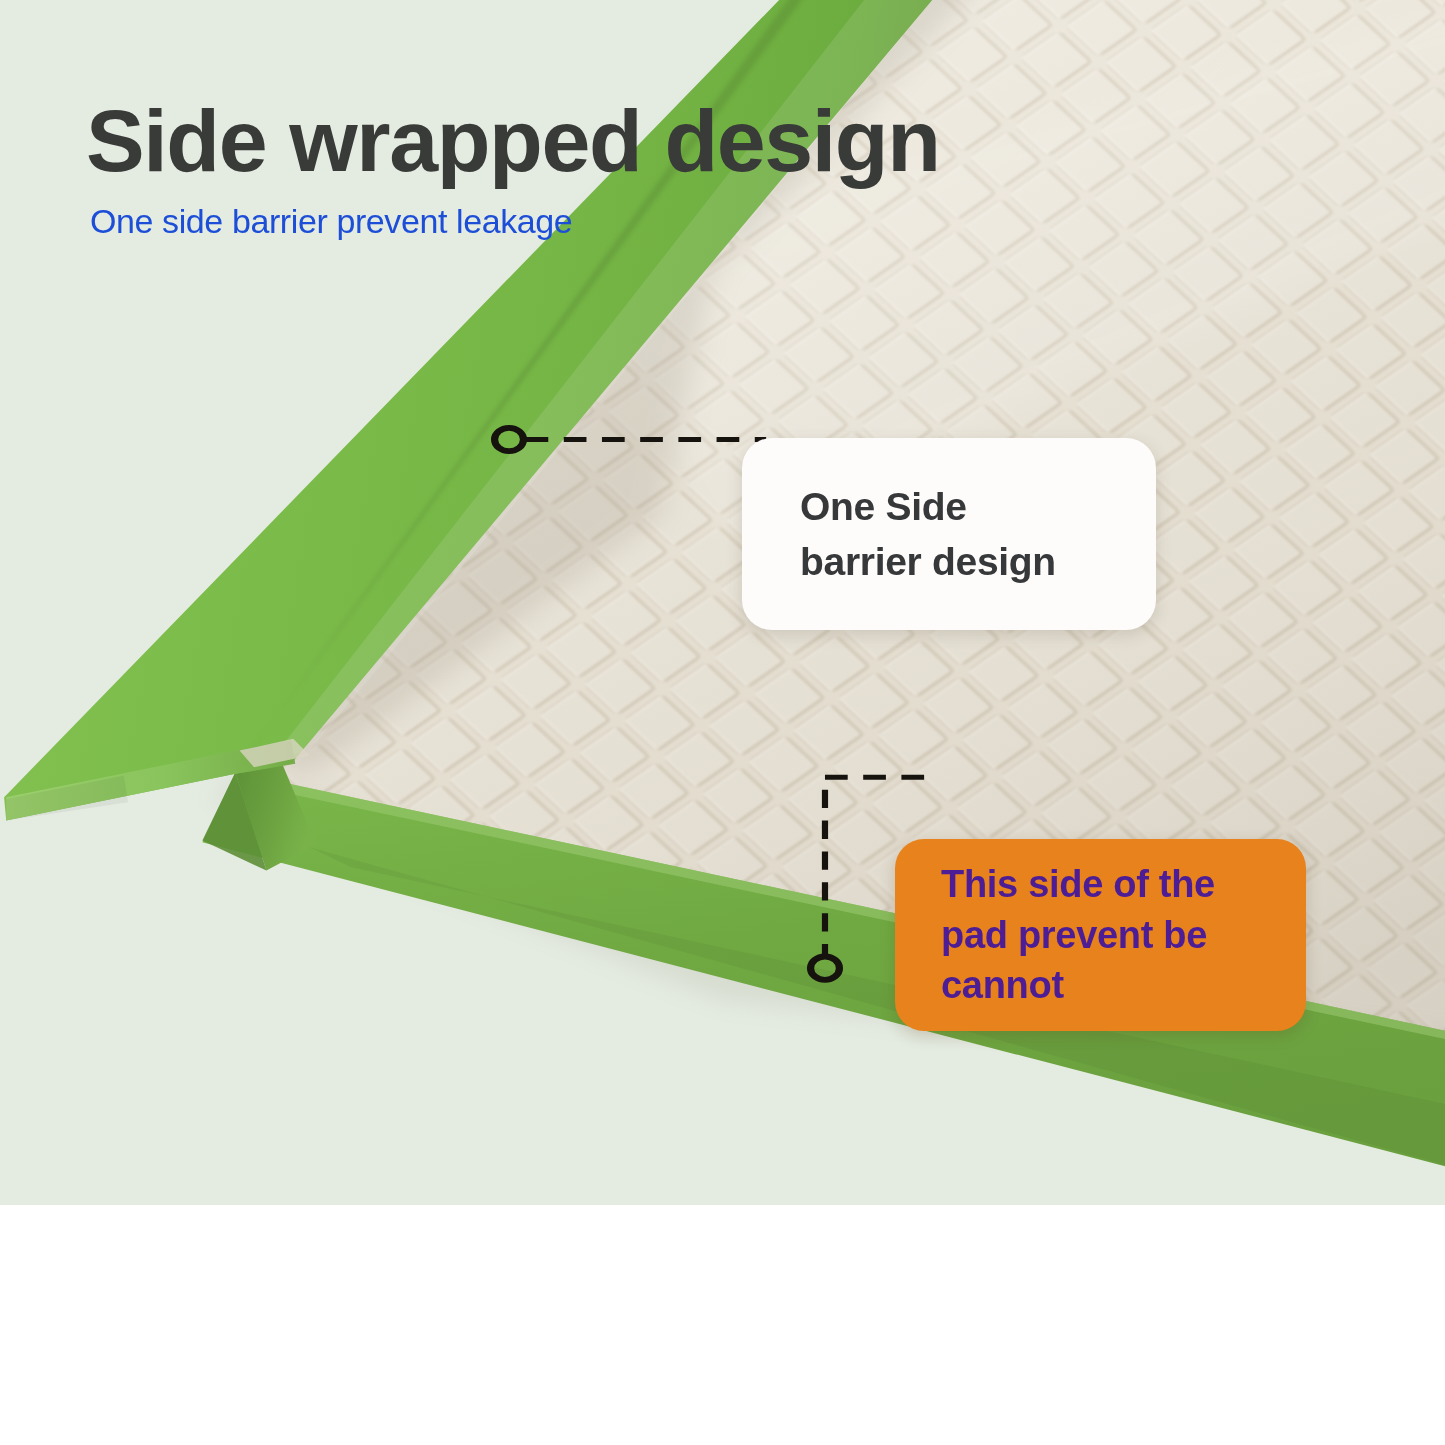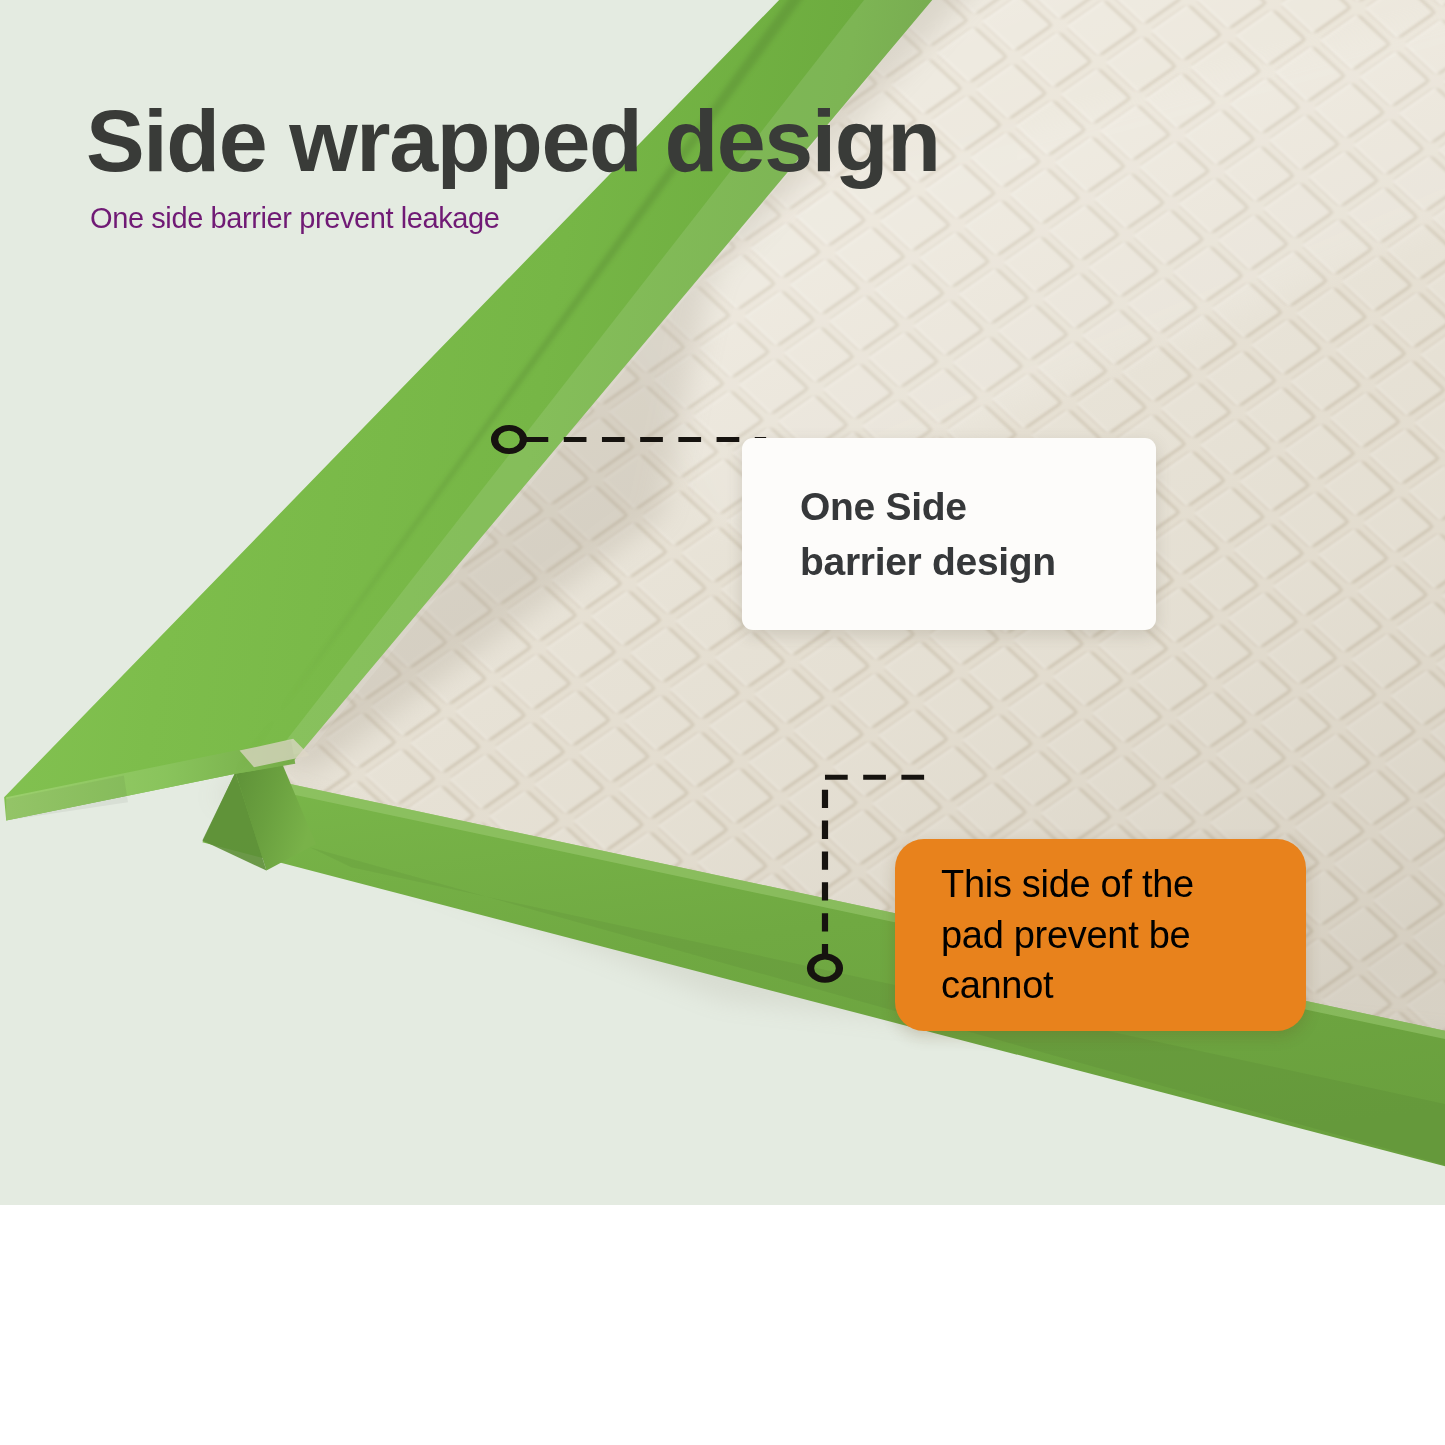--- a/index.html
+++ b/index.html
@@ -40,25 +40,25 @@
     margin: 0;
     font-size: 88px;
     line-height: 1.03;
     font-weight: 700;
     letter-spacing: -1.4px;
     color: #393b38;
     white-space: nowrap;
   }
   .subtitle {
     margin: 14px 0 0 4px;
-    font-size: 29px;
+    font-size: 34px;
     line-height: 1.2;
     font-weight: 400;
     letter-spacing: -0.4px;
-    color: #701a75;
+    color: #1d4ed8;
     white-space: nowrap;
   }
 
   
   .leaders {
     position: absolute;
     inset: 0;
     z-index: 45;
     pointer-events: none;
   }
@@ -74,21 +74,21 @@
     justify-content: center;
   }
   .callout-line { white-space: nowrap; }
 
   #callout-white {
     left: 742px;
     top: 438px;
     width: 414px;
     height: 192px;
     background: #fdfcfa;
-    border-radius: 11px;
+    border-radius: 30px;
     padding: 0 58px;
     box-shadow: 0 5px 16px rgba(80,70,55,0.17);
   }
   #callout-white .callout-line {
     font-size: 39px;
     line-height: 1.42;
     font-weight: 700;
     letter-spacing: -0.3px;
     color: #36383a;
   }
@@ -99,23 +99,23 @@
     width: 411px;
     height: 192px;
     background: #e8821c;
     border-radius: 29px;
     padding: 0 46px;
     box-shadow: 0 5px 16px rgba(90,60,20,0.20);
   }
   #callout-orange .callout-line {
     font-size: 38px;
     line-height: 1.33;
-    font-weight: 400;
+    font-weight: 700;
     letter-spacing: -0.3px;
-    color: #000000;
+    color: #4c1d95;
   }
 </style>
 </head>
 <body>
 
 <div id="stage">
 
   <div id="photo">
     <svg viewBox="0 0 1445 1445" preserveAspectRatio="none" xmlns="http://www.w3.org/2000/svg">
       <defs>

